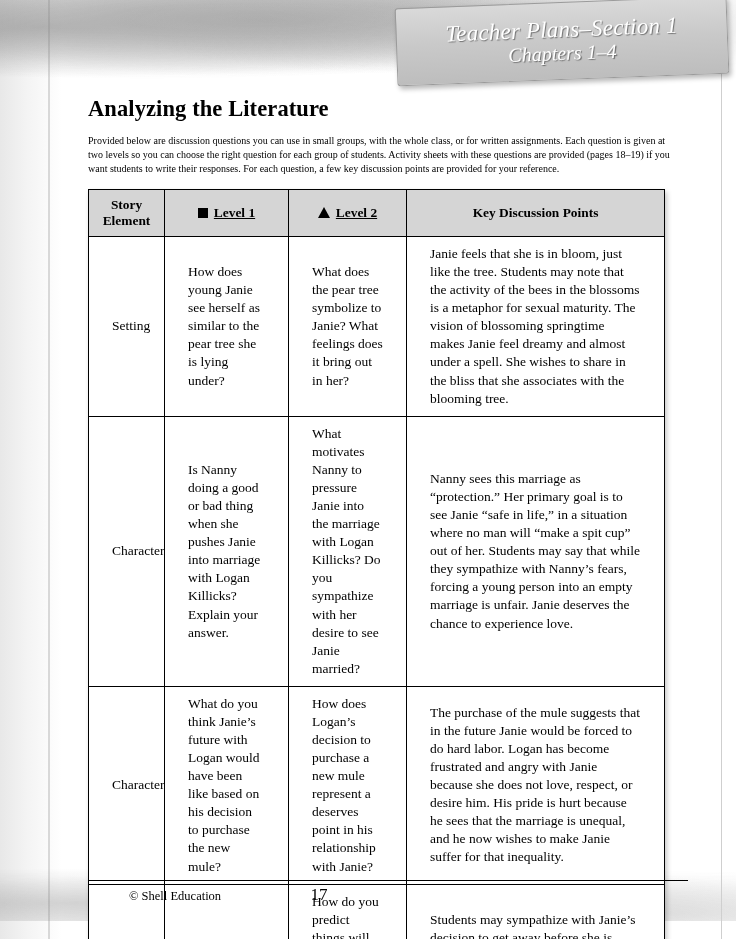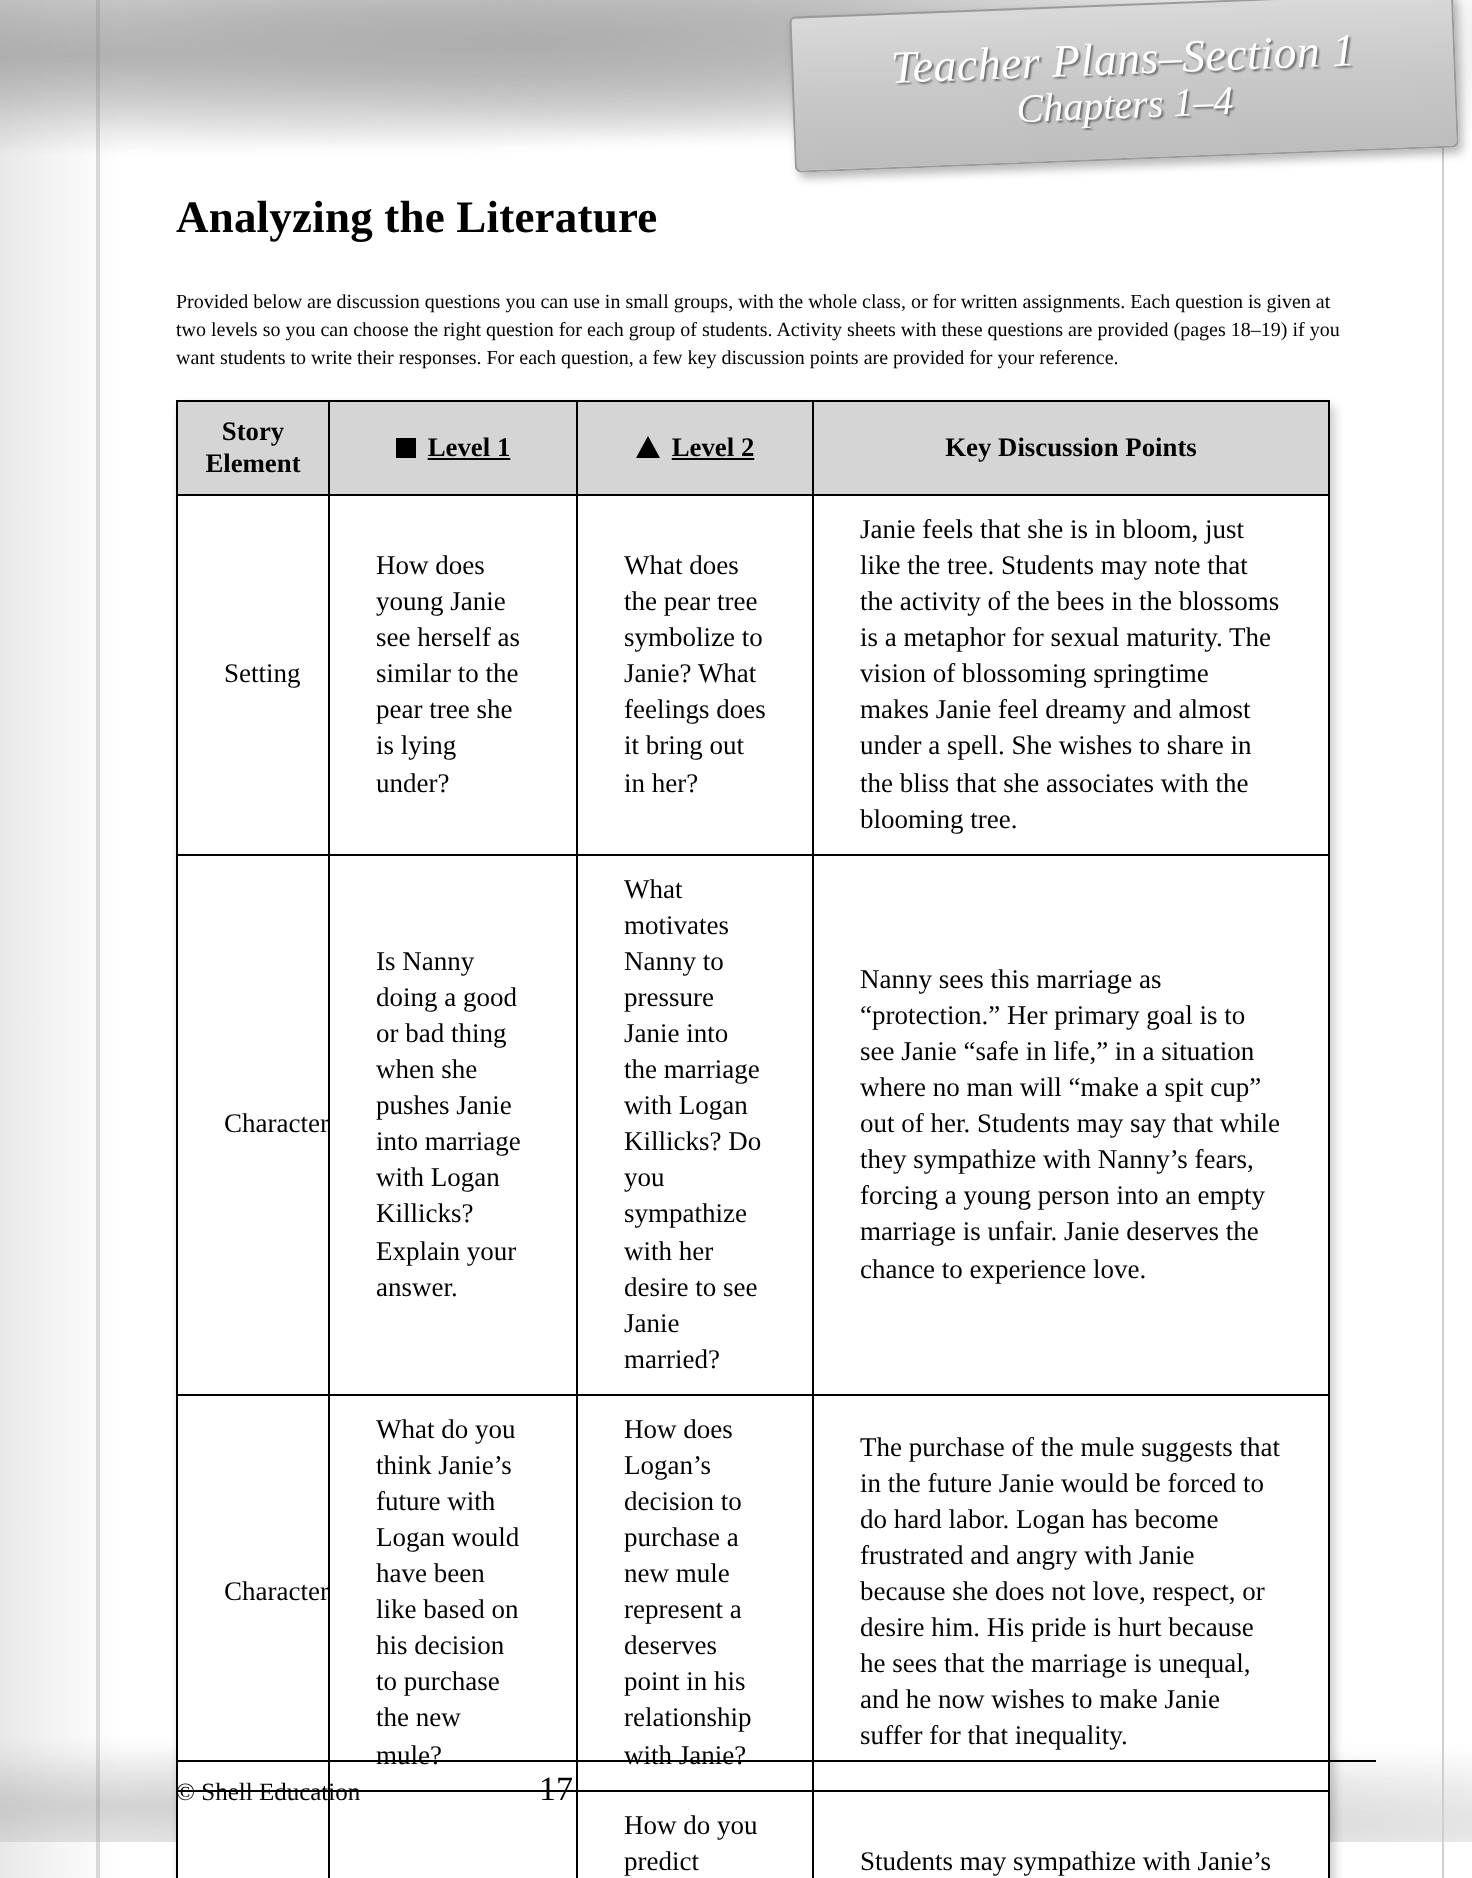--- a/index.html
+++ b/index.html
@@ -99,21 +99,21 @@
   .content {
     position: absolute;
     left: 88px;
     top: 96px;
     width: 582px;
   }
   h1.page-title {
     font-family: "Liberation Serif", serif;
     font-size: 22.5px;
     font-weight: bold;
-    margin: 0 0 23px 0;
+    margin: 0 0 12px 0;
     letter-spacing: .1px;
   }
   p.intro {
     font-size: 10px;
     line-height: 1.38;
     margin: 0 0 14px 0;
     text-align: left;
   }
 
   
@@ -180,20 +180,21 @@
     position: absolute;
     left: 88px;
     bottom: 34px;
     width: 600px;
     display: flex;
     align-items: baseline;
   }
   .footer-left {
     font-size: 12.5px;
     width: 160px;
+    padding-left: 41px;
   }
   .footer-center {
     flex: 1;
     text-align: center;
     font-size: 12.3px;
     font-style: italic;
   }
   .footer-right {
     width: 60px;
     text-align: center;

